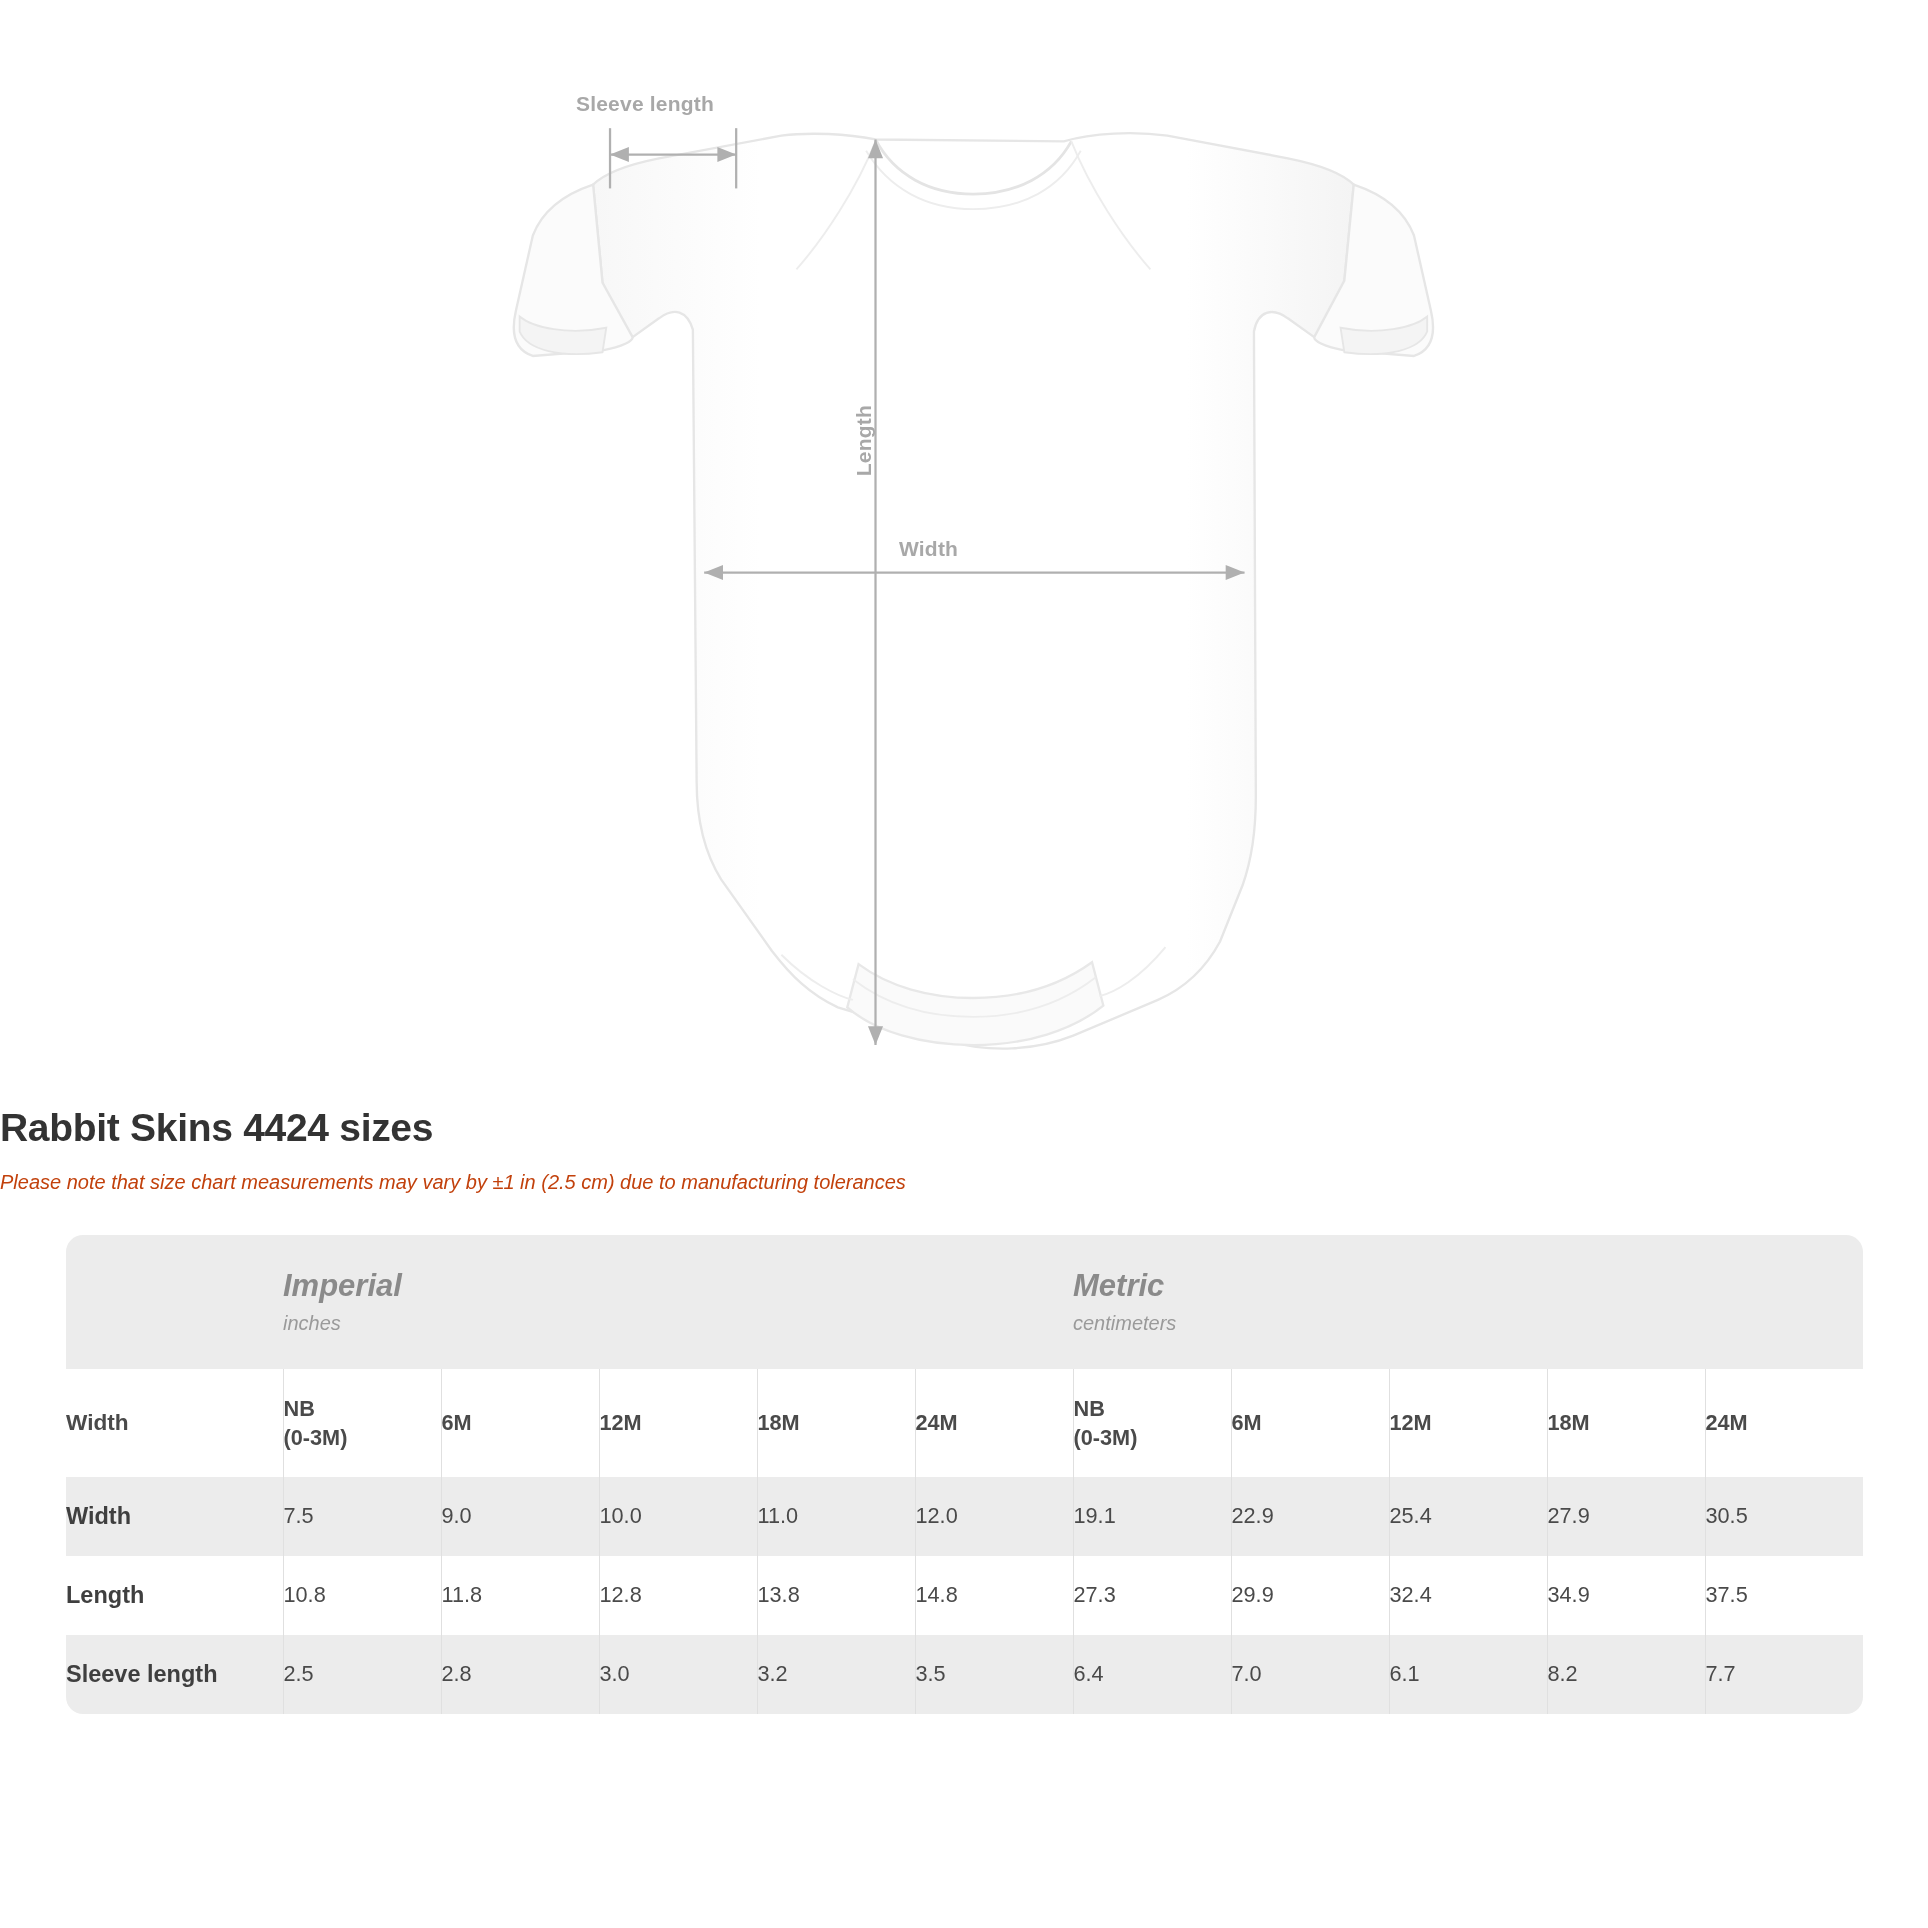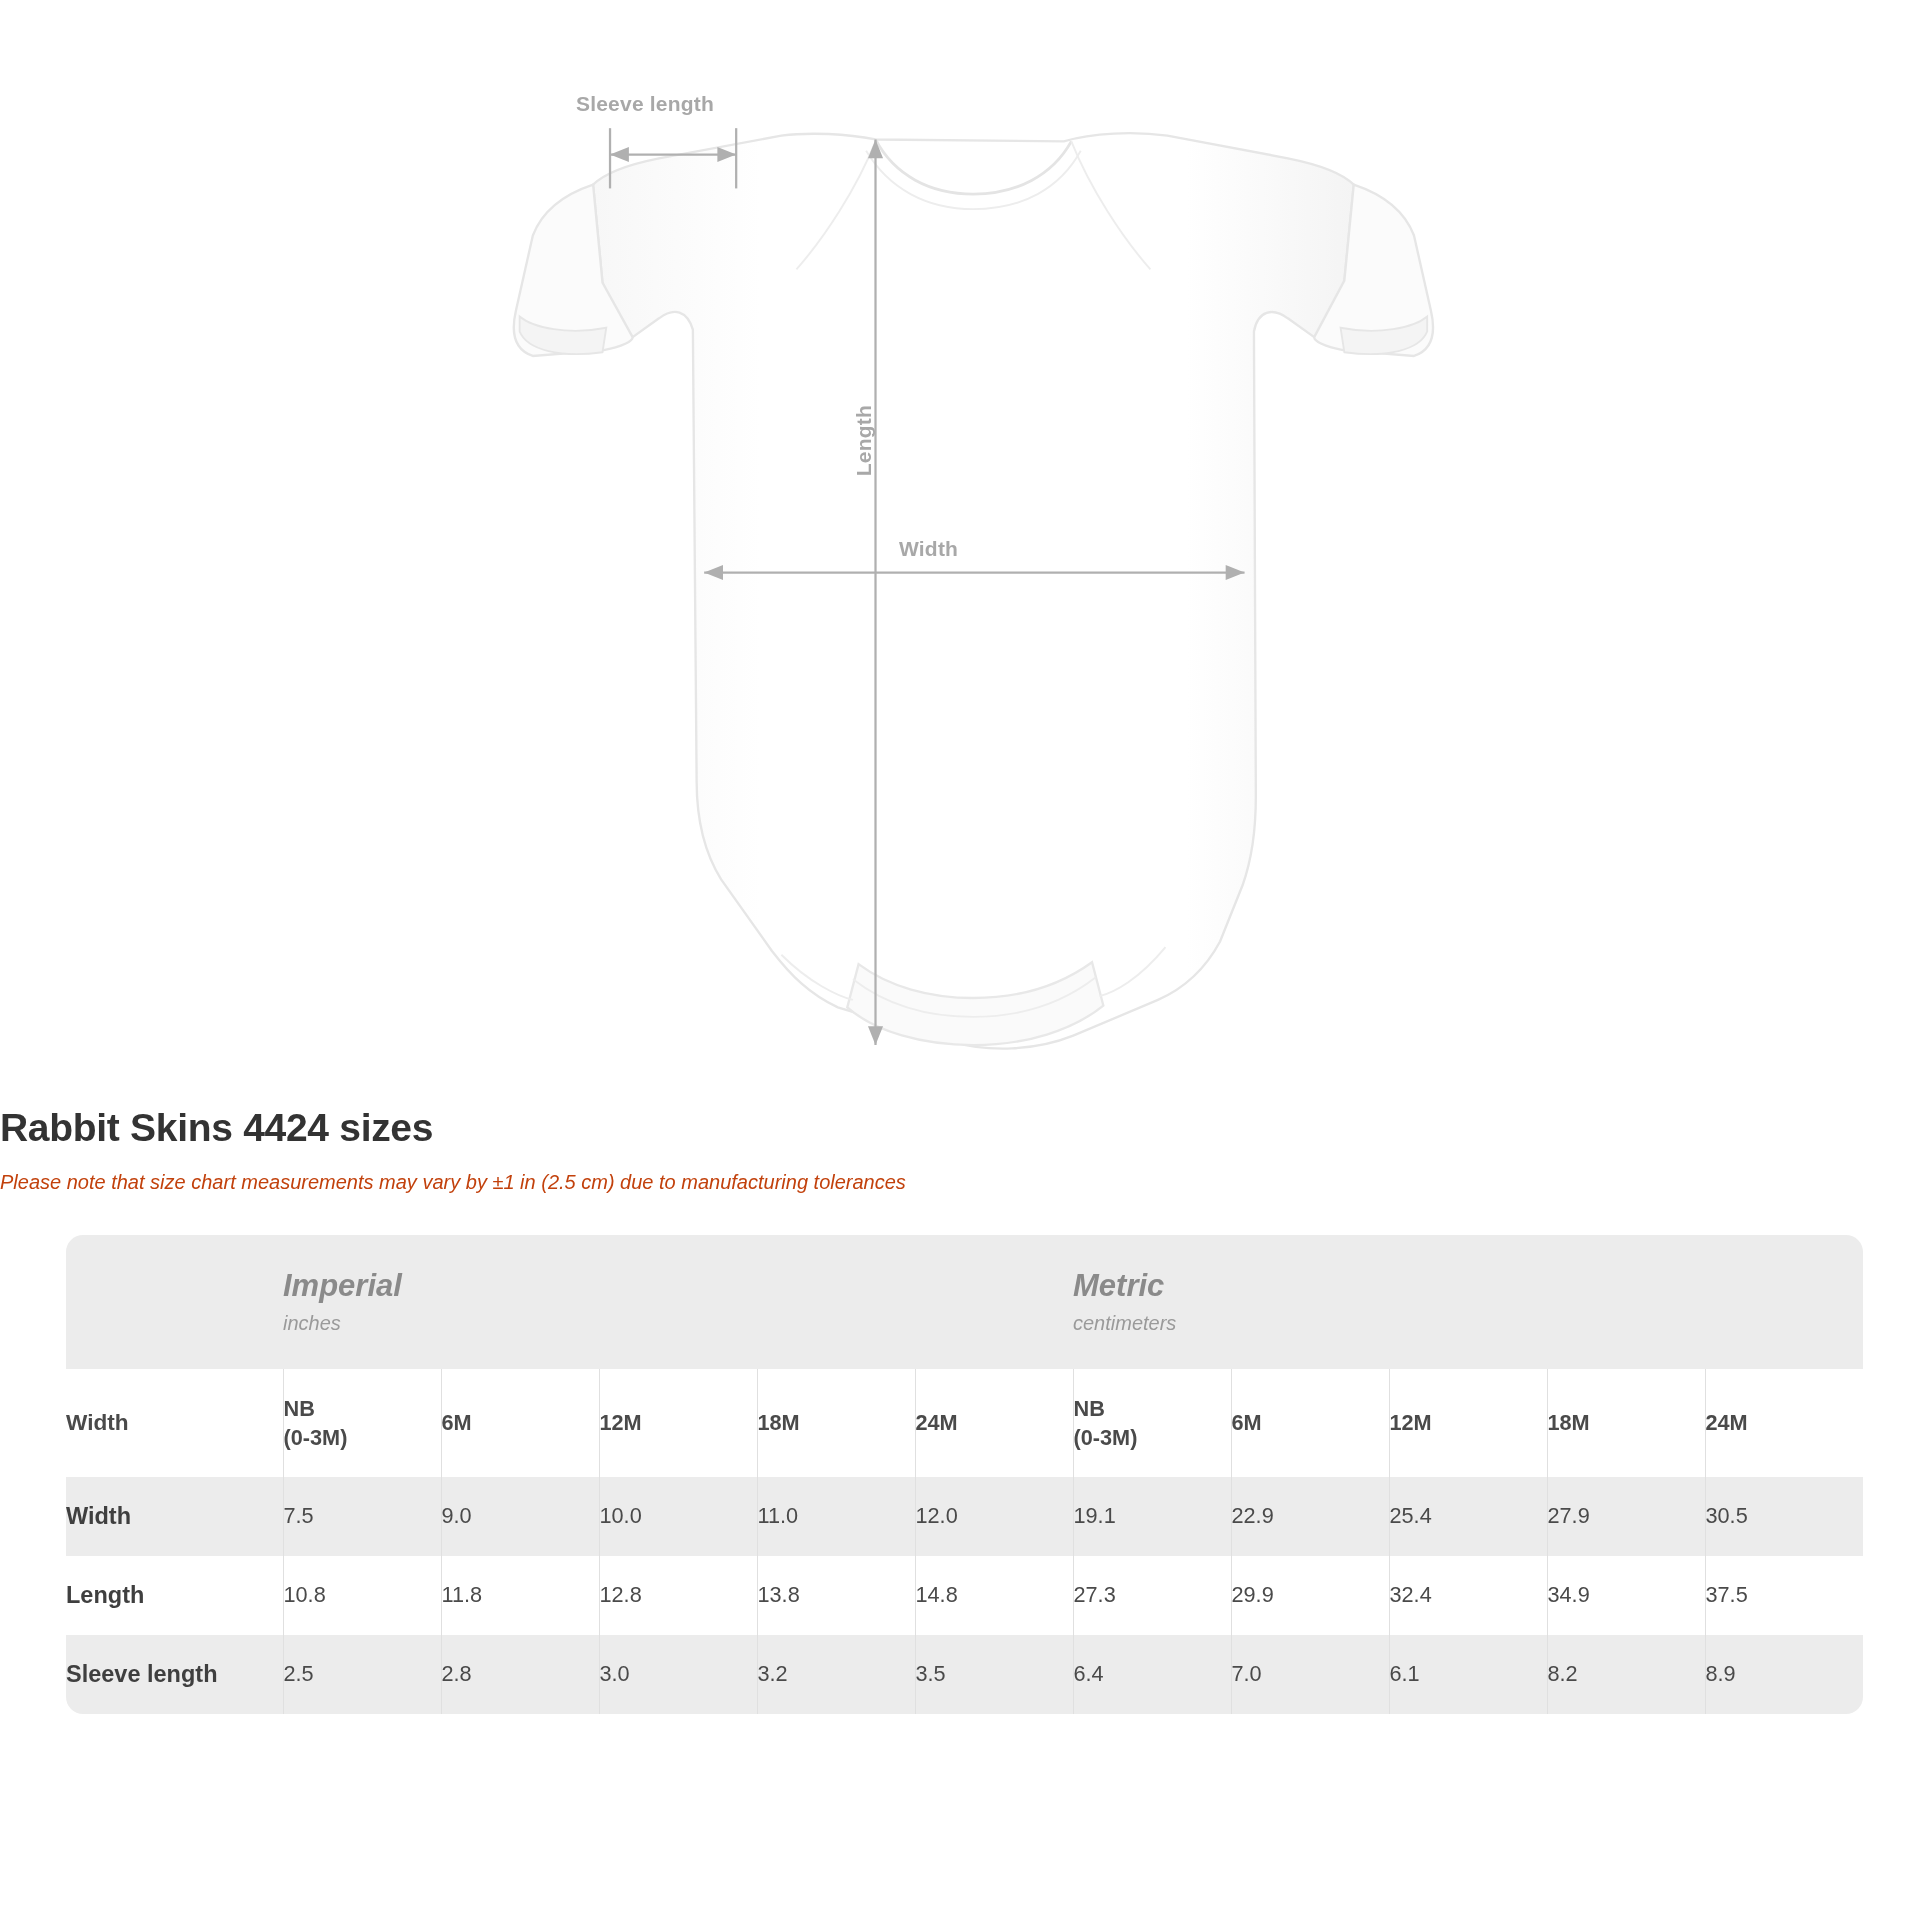--- a/index.html
+++ b/index.html
@@ -320,20 +320,20 @@
           <td class="row-label">Sleeve length</td>
           <td class="cell-sep">2.5</td>
           <td class="cell-sep">2.8</td>
           <td class="cell-sep">3.0</td>
           <td class="cell-sep">3.2</td>
           <td class="cell-sep">3.5</td>
           <td class="cell-sep">6.4</td>
           <td class="cell-sep">7.0</td>
           <td class="cell-sep">6.1</td>
           <td class="cell-sep">8.2</td>
-          <td class="cell-sep">8.9</td>
+          <td class="cell-sep">7.7</td>
         </tr>
       </tbody>
     </table>
   </div>
 
 </div>
 
 
 </body></html>

